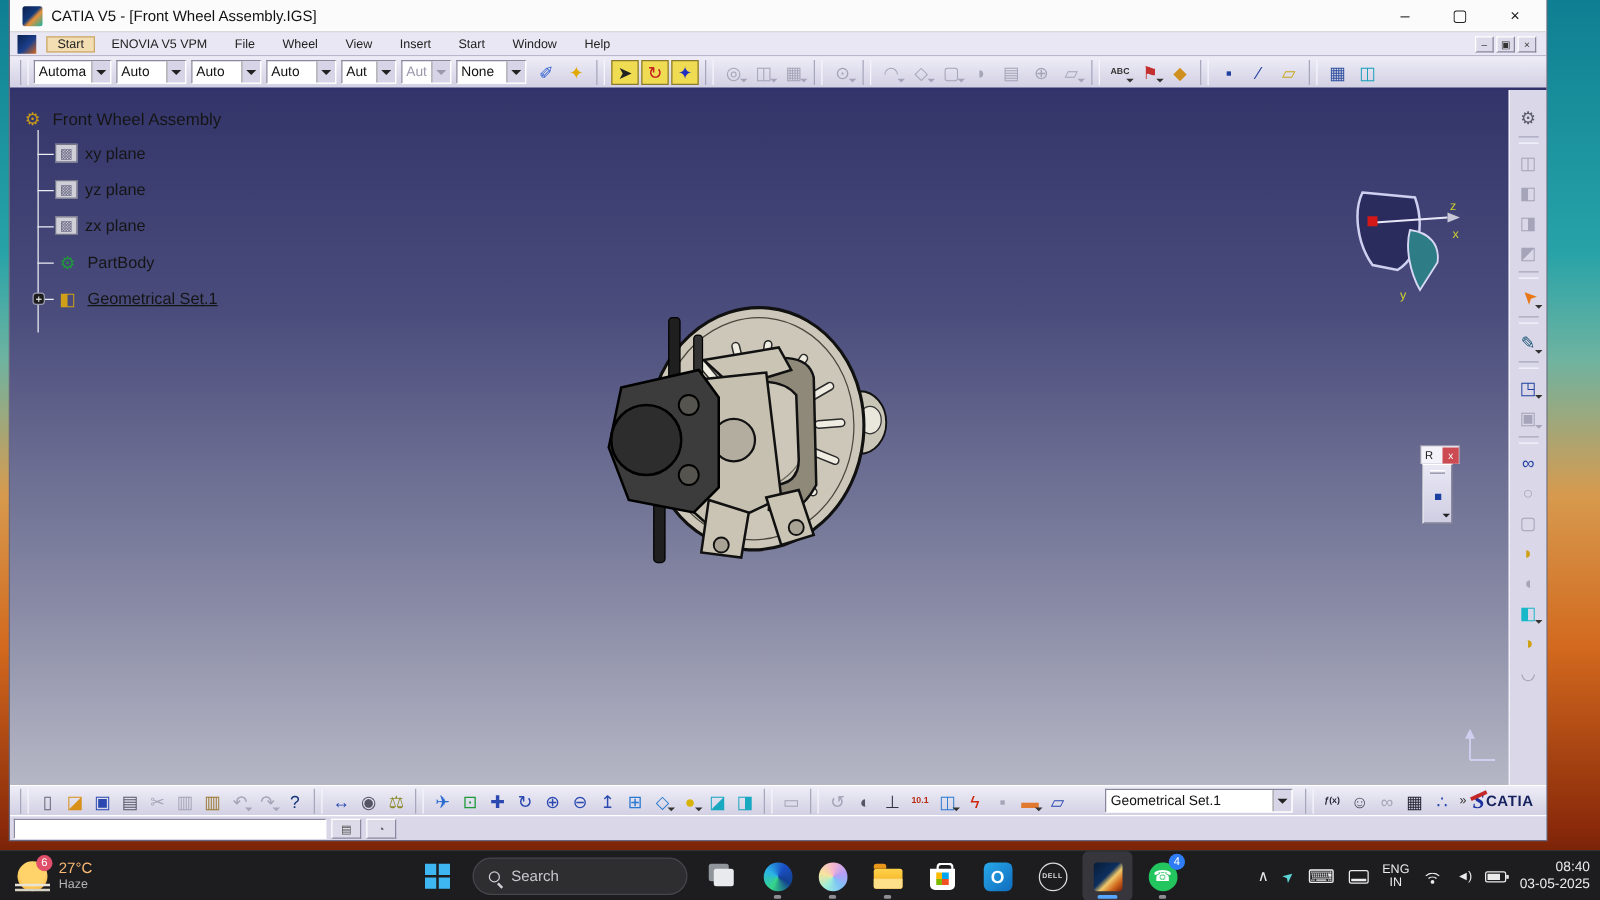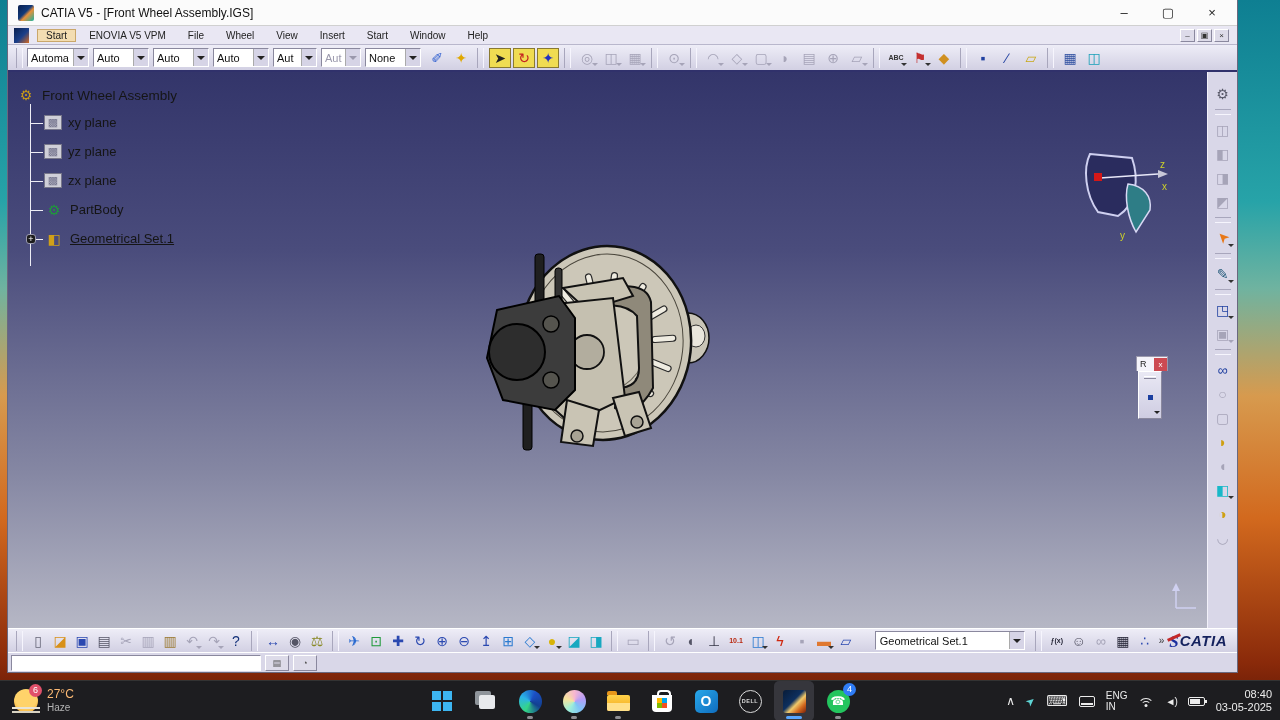--- a/index.html
+++ b/index.html
@@ -69,21 +69,21 @@
   
   .toolbar-bottom{position:absolute;left:0;top:628px;width:1229px;height:24px;background:linear-gradient(#eeedf7,#d2d0e3);display:flex;align-items:center;padding:0 4px;border-top:1px solid #fff}
   .toolbar-bottom .ticon{width:22px;height:22px}
   .combo{height:19px;width:150px;background:#fff;border:1px solid;border-color:#8a889e #fff #fff #8a889e;display:flex;align-items:center;margin:0 6px}
   .combo .val{font-size:11px;color:#111;padding:0 4px;flex:1;white-space:nowrap}
   .spacer{flex:1}
   .overflow-chev{font-size:10px;color:#333;margin:0 3px}
   .ds-logo{display:flex;align-items:flex-end;margin:0 6px 0 2px}
   .ds-mark{font-family:"Liberation Serif",serif;font-style:italic;font-weight:bold;font-size:17px;color:#1b2f9e;position:relative;line-height:15px}
   .ds-mark::before{content:"";position:absolute;left:-2px;top:2px;width:14px;height:3px;background:#c42828;transform:rotate(-25deg)}
-  .catia-mark{font-size:15px;font-weight:bold;font-style:italic;color:#15225e;letter-spacing:.5px;margin-left:1px}
+  .catia-mark{font-size:12px;font-weight:bold;color:#15225e;letter-spacing:.5px;margin-left:1px}
 
   
   .statusbar{position:absolute;left:0;top:652px;width:1229px;height:20px;background:#d9d7e8;display:flex;align-items:center;gap:4px;padding:0 3px;border-top:1px solid #fff}
   .status-msg{flex:1;height:16px;font-size:11.5px;color:#111;padding:1px 5px;border:1px solid;border-color:#8a889e #fff #fff #8a889e;background:#dcdaec;white-space:nowrap}
   .power-input{width:250px;height:16px;border:1px solid;border-color:#8a889e #fff #fff #8a889e;background:#fff;font-size:11px;padding:0 3px;font-family:"Liberation Sans",sans-serif}
   .sbtn{width:24px;height:16px;background:#dddbe9;border:1px solid;border-color:#fff #8a889e #8a889e #fff;display:grid;place-items:center;font-size:9px;color:#555}
 
   
   .axis-ind{position:absolute;left:1160px;top:508px}
 
@@ -121,21 +121,21 @@
   .app-outlook{width:23px;height:23px;border-radius:5px;background:linear-gradient(135deg,#28a8ea,#0f6cbd);color:#fff;font-weight:bold;font-size:14px}
   .app-dell{width:23px;height:23px;border-radius:50%;border:1.5px solid #dcdcdc;color:#dcdcdc;font-size:5.5px;font-weight:bold;letter-spacing:.5px}
   .app-catia{width:23px;height:23px;border-radius:3px;background:linear-gradient(135deg,#081c38 0%,#0d2f5e 45%,#f0c96a 60%,#d2691e 78%,#7a1f08 100%)}
   .app-whatsapp{width:23px;height:23px;border-radius:50%;background:#23c55e;color:#fff;font-size:12px}
   .tray{position:absolute;right:8px;top:0;height:40px;display:flex;align-items:center;gap:11px;color:#ececec}
   .tray .tico{font-size:12px}
   .loc-ico{color:#5fd6d6;transform:rotate(-40deg);font-size:11px}
   .kbd-ico{font-size:15px}
   .tpad-ico{width:16px;height:11px;border:1.5px solid #ececec;border-radius:2px;position:relative}
   .tpad-ico::after{content:"";position:absolute;left:1px;right:1px;bottom:1px;height:2px;background:#ececec}
-  .lang{font-size:10px;line-height:11px;text-align:left}
+  .lang{font-size:10px;line-height:11px;text-align:center}
   .wifi{width:16px;height:12px;position:relative}
   .wifi i{position:absolute;left:50%;bottom:0;transform:translateX(-50%);border:1.6px solid transparent;border-top-color:#ececec;border-radius:50%}
   .wifi .w1{width:16px;height:16px;bottom:-7px}
   .wifi .w2{width:10px;height:10px;bottom:-4px}
   .wifi .w3{width:3px;height:3px;bottom:0;background:#ececec;border:none;border-radius:50%}
   .vol-ico{font-size:10px;letter-spacing:-1px}
   .batt{width:17px;height:9px;border:1px solid #ececec;border-radius:2px;position:relative}
   .batt::before{content:"";position:absolute;left:1px;top:1px;bottom:1px;width:10px;background:#ececec}
   .batt::after{content:"";position:absolute;right:-3px;top:2px;width:2px;height:3px;background:#ececec}
   .clock{font-size:11px;line-height:13px;text-align:right;color:#ececec}
@@ -661,20 +661,24 @@
       <div class="wtxt">
         <div class="wtemp">27°C</div>
         <div class="wcond">Haze</div>
       </div>
     </div>
 
     <div class="tb-center">
       <div class="start-btn">
         <div class="start-g"></div>
       </div>
+      <div class="search-pill">
+        <span class="mag"></span>
+        <span class="search-txt">Search</span>
+      </div>
       <span id="taskbar-apps" style="display:flex;align-items:center;gap:4px">
           <div class="tb-app">
             <span class="appicon app-task-view"></span>
           </div>
           <div class="tb-app">
             <span class="appicon app-edge"></span>
             <span class="run-dash"></span>
           </div>
           <div class="tb-app">
             <span class="appicon app-copilot"></span>

